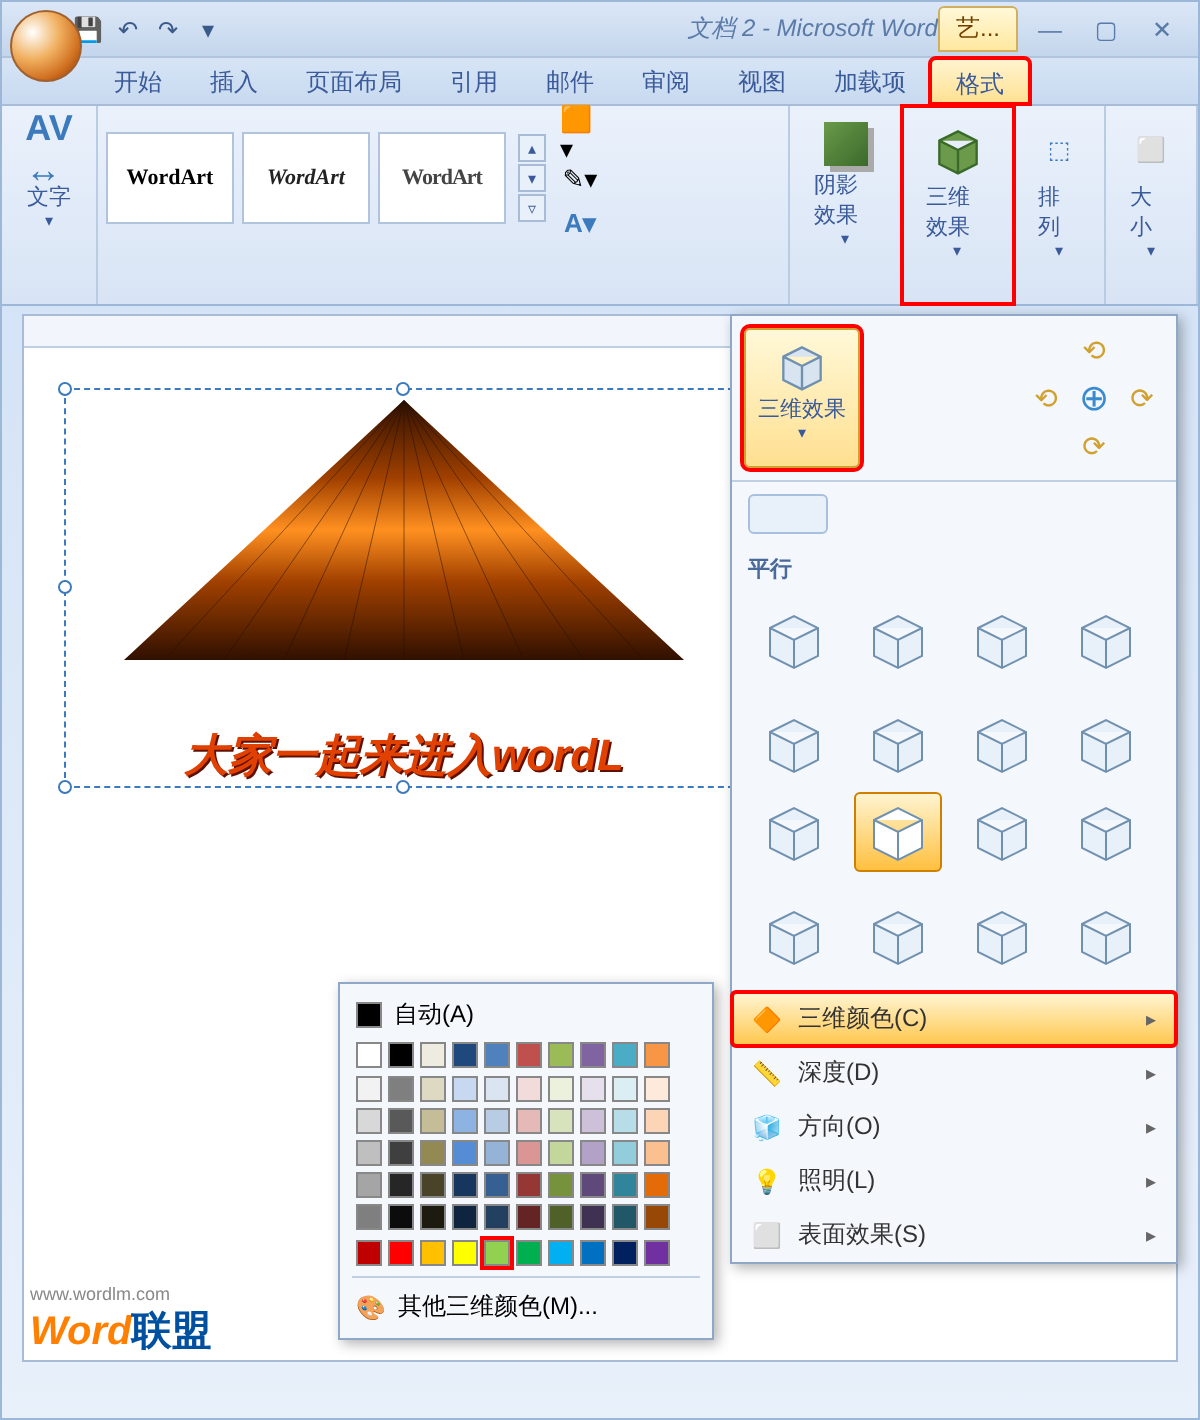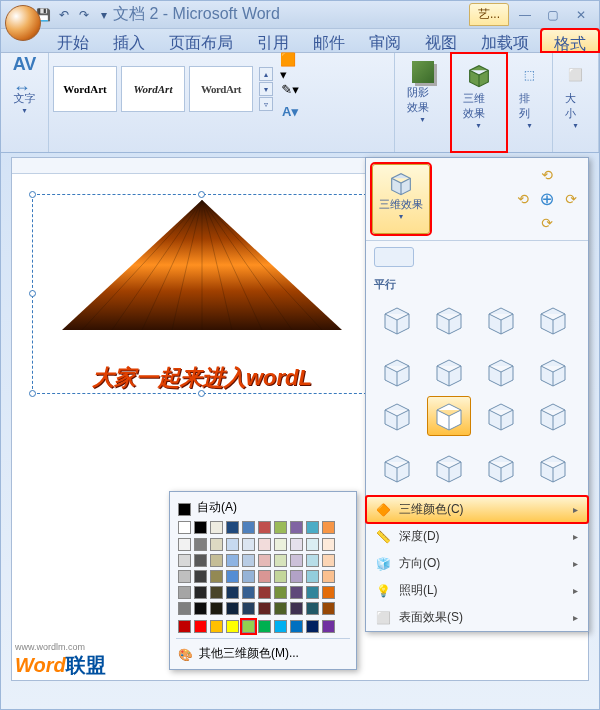--- a/index.html
+++ b/index.html
@@ -3,27 +3,27 @@
 <meta charset="utf-8">
 <style>
 * { box-sizing: border-box; margin: 0; padding: 0; font-family: "Microsoft YaHei", SimSun, sans-serif; }
 body { width: 600px; height: 710px; background: #fff; overflow: hidden; position: relative; font-size: 12px; }
 
 .window-frame { width: 600px; height: 710px; background: linear-gradient(to bottom, #cfe0f5, #e8f0fa); border: 1px solid #9db7d9; position: relative; }
 
 .titlebar { height: 28px; background: linear-gradient(to bottom, #dbe7f7, #c4d6ec); display: flex; align-items: center; padding: 0 6px; border-bottom: 1px solid #b0c4de; }
 .qat { display: flex; gap: 2px; margin-left: 28px; }
 .qat-btn { width: 18px; height: 18px; display: flex; align-items: center; justify-content: center; color: #3a5a8a; cursor: pointer; }
-.title-text { flex: 1; text-align: left; color: #5a7aa8; font-size: 16px; }
+.title-text { flex: 1; text-align: right; color: #5a7aa8; font-size: 12px; font-style: italic; }
 .win-controls { display: flex; gap: 4px; }
 .win-btn { width: 24px; height: 18px; display: flex; align-items: center; justify-content: center; color: #5a7aa8; cursor: pointer; }
 .orb { position: absolute; left: 4px; top: 4px; width: 36px; height: 36px; border-radius: 50%; background: radial-gradient(circle at 30% 30%, #fff, #f0b060 40%, #d07020 70%, #803000); border: 1px solid #a06030; z-index: 10; cursor: pointer; }
 
 .tabs-row { height: 24px; display: flex; padding-left: 44px; background: linear-gradient(to bottom, #d6e4f5, #c8daf0); border-bottom: 1px solid #a8bcd8; }
-.tab { padding: 4px 12px; color: #3a5a9a; cursor: pointer; font-size: 16px; }
+.tab { padding: 4px 12px; color: #3a5a9a; cursor: pointer; font-size: 12px; }
 .tab.active { background: linear-gradient(to bottom, #fff4d0, #ffe090); border: 1px solid #d0a030; border-bottom: none; border-radius: 3px 3px 0 0; }
 .tab.active.red-h { outline: 2px solid #ff0000; outline-offset: -1px; }
 .art-tab { background: linear-gradient(to bottom, #fff8d8, #ffe8a0); border: 1px solid #d0b060; padding: 2px 8px; margin-left: auto; margin-right: 4px; color: #704000; border-radius: 3px 3px 0 0; }
 
 .ribbon { height: 100px; background: linear-gradient(to bottom, #eaf1fb, #d8e4f5); display: flex; border-bottom: 1px solid #9db7d9; }
 .ribbon-group { border-right: 1px solid #b8ccE4; display: flex; flex-direction: column; padding: 4px; position: relative; }
 .group-label { text-align: center; color: #5a7aa8; font-size: 11px; padding-top: 2px; border-top: 1px solid #c8d8ec; margin-top: auto; }
 .big-btn { display: flex; flex-direction: column; align-items: center; padding: 4px 8px; cursor: pointer; color: #3a5a9a; }
 .big-btn .icon { width: 28px; height: 28px; margin-bottom: 2px; display: flex; align-items: center; justify-content: center; }
 .big-btn .lbl { font-size: 11px; }
@@ -65,21 +65,21 @@
 .cube { width: 44px; height: 40px; border: 1px solid transparent; display: flex; align-items: center; justify-content: center; cursor: pointer; position: relative; }
 .cube.selected { background: linear-gradient(to bottom, #fff4d0, #ffc040); border: 1px solid #d08000; border-radius: 3px; }
 .cube svg { width: 36px; height: 32px; }
 
 .dd-item { display: flex; align-items: center; padding: 5px 10px; gap: 8px; cursor: pointer; color: #333; font-size: 12px; }
 .dd-item .arrow { margin-left: auto; color: #666; font-size: 10px; }
 .dd-item.highlighted { background: linear-gradient(to bottom, #fff4d0, #ffc850); border: 1px solid #d09020; border-radius: 2px; padding: 4px 9px; }
 .dd-item.red-h { outline: 2px solid #ff0000; outline-offset: -1px; }
 
 .color-popup { position: absolute; left: 168px; top: 490px; width: 188px; background: #f4f7fc; border: 1px solid #90a8c8; box-shadow: 2px 2px 6px rgba(0,0,0,0.3); z-index: 30; padding: 4px; }
-.cp-row { display: flex; align-items: flex-end; gap: 6px; padding: 3px 4px; cursor: pointer; }
+.cp-row { display: flex; align-items: center; gap: 6px; padding: 3px 4px; cursor: pointer; }
 .cp-label { color: #4a6a9a; font-size: 11px; font-weight: bold; padding: 3px 4px; }
 .swatch-grid { display: grid; grid-template-columns: repeat(10, 14px); gap: 2px; padding: 2px 4px; }
 .swatch { width: 13px; height: 13px; border: 1px solid #888; cursor: pointer; }
 .swatch.sel { outline: 2px solid #ff0000; outline-offset: 0; }
 .cp-sep { height: 1px; background: #c0d0e4; margin: 3px 2px; }
 
 .statusbar { position: absolute; bottom: 0; left: 0; right: 0; height: 22px; background: linear-gradient(to bottom, #d6e4f5, #b8ceea); border-top: 1px solid #9db7d9; display: flex; align-items: center; padding: 0 8px; gap: 12px; font-size: 11px; color: #3a5a8a; }
 .sb-item { display: flex; align-items: center; gap: 2px; }
 
 .logo-watermark { position: absolute; left: 14px; bottom: 30px; font-size: 20px; font-weight: bold; color: #ff8000; font-style: italic; z-index: 5; }

